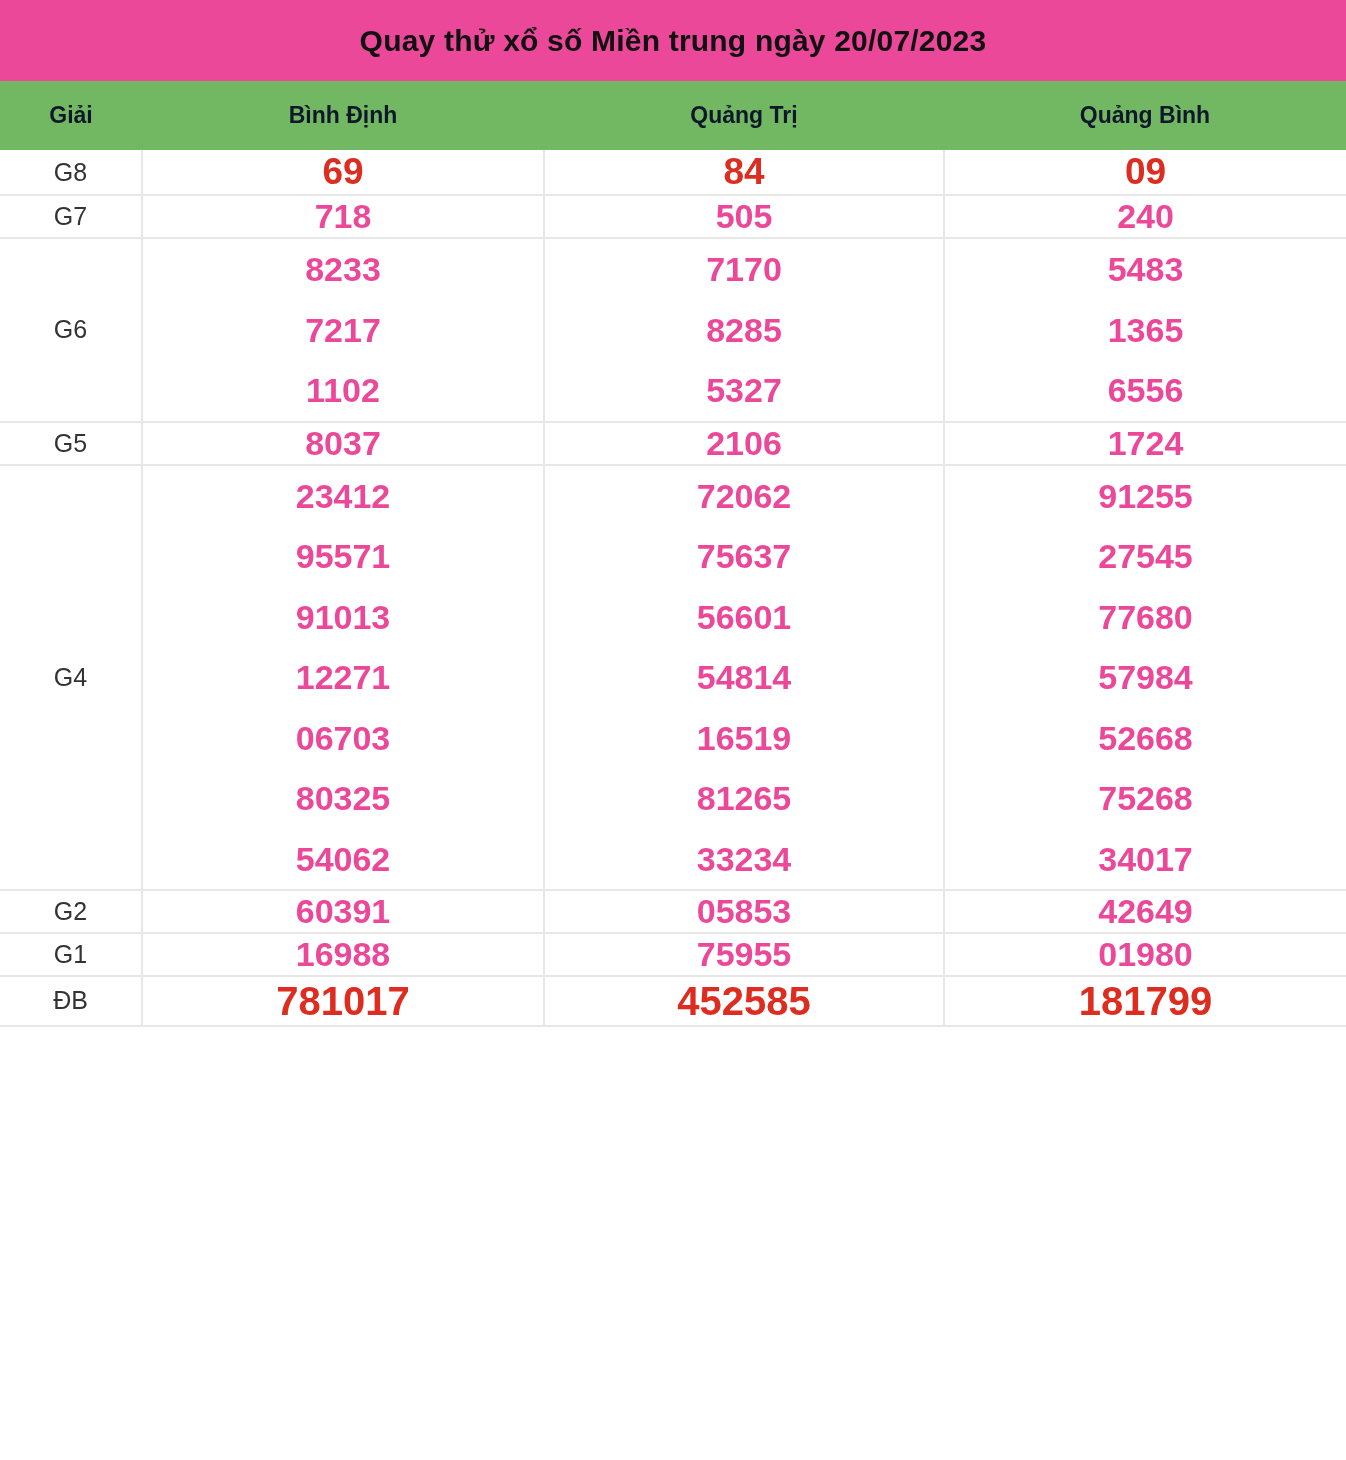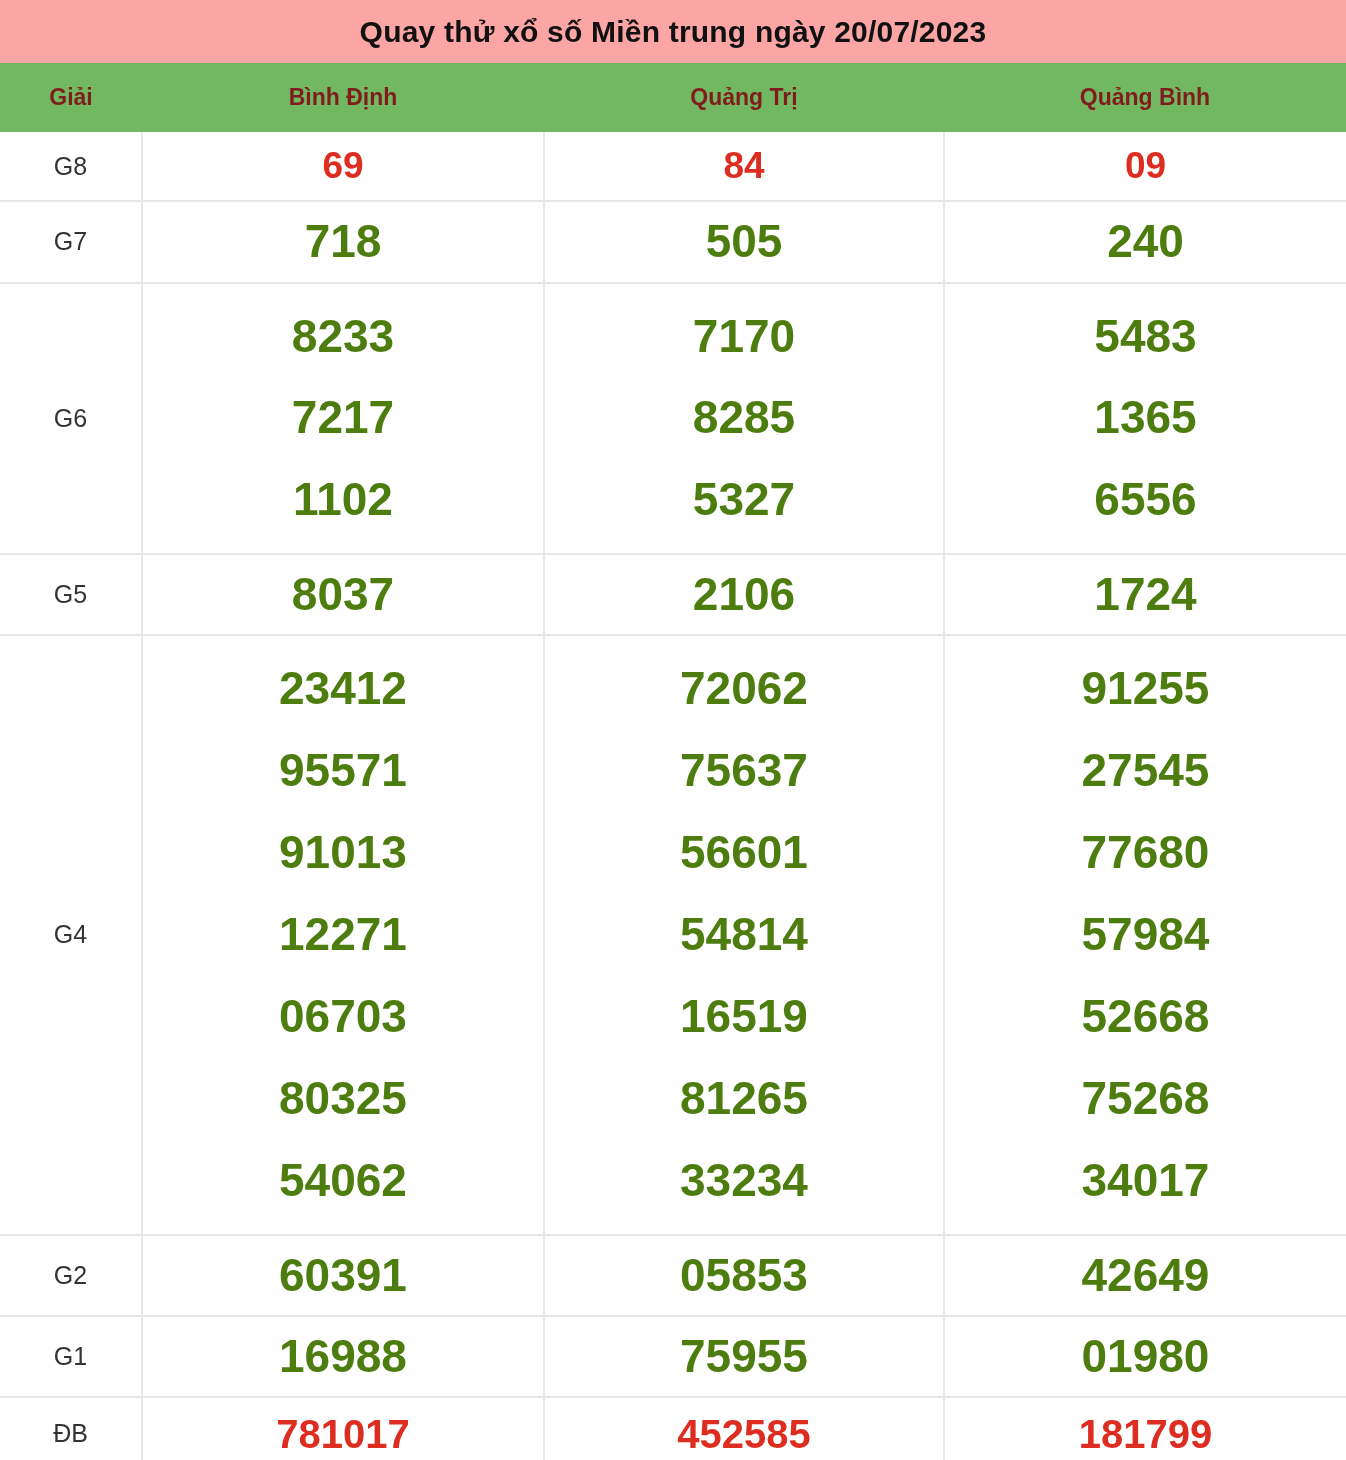--- a/index.html
+++ b/index.html
@@ -12,22 +12,22 @@
 
   #page {
     width: 1346px;
     min-height: 1460px;
     background: #ffffff;
     position: relative;
   }
 
   
   .title-bar {
-    height: 63px;
-    background: #fca5a5;
+    height: 81px;
+    background: #ec4899;
     display: flex;
     align-items: center;
     justify-content: center;
   }
   .title-text {
     font-size: 30px;
     font-weight: bold;
     color: #111111;
     letter-spacing: 0.2px;
     text-align: center;
@@ -36,21 +36,21 @@
   
   .head-row {
     height: 69px;
     background: #72b761;
     display: flex;
     align-items: center;
   }
   .head-cell {
     font-size: 23px;
     font-weight: bold;
-    color: #7f1d1d;
+    color: #0f172a;
     text-align: center;
     display: flex;
     align-items: center;
     justify-content: center;
     height: 100%;
   }
 
   
   .c0 { width: 142px; flex: 0 0 142px; }
   .c1 { width: 402px; flex: 0 0 402px; }
@@ -61,39 +61,39 @@
   .results-table {
     width: 1346px;
     border-collapse: collapse;
     table-layout: fixed;
   }
   .results-table tr { border-bottom: 2px solid #e7e7e7; }
   .results-table td {
     border-right: 2px solid #e7e7e7;
     vertical-align: middle;
     text-align: center;
-    padding: 12px;
+    padding: 0;
   }
   .results-table td:last-child { border-right: none; }
 
   .prize-label {
     font-size: 25px;
     font-weight: normal;
     color: #333333;
     width: 142px;
   }
 
   .num-cell {
     padding: 14px 0;
     margin-left: 11px;
   }
   .num {
-    font-size: 46px;
+    font-size: 34px;
     font-weight: bold;
-    color: #4d7c0f;
+    color: #ec4899;
     line-height: 1.78;
     white-space: nowrap;
   }
   .num.red {
     color: #dc2d20;
     font-size: 37px;
   }
   .num.special {
     color: #dc2d20;
     font-size: 40px;

